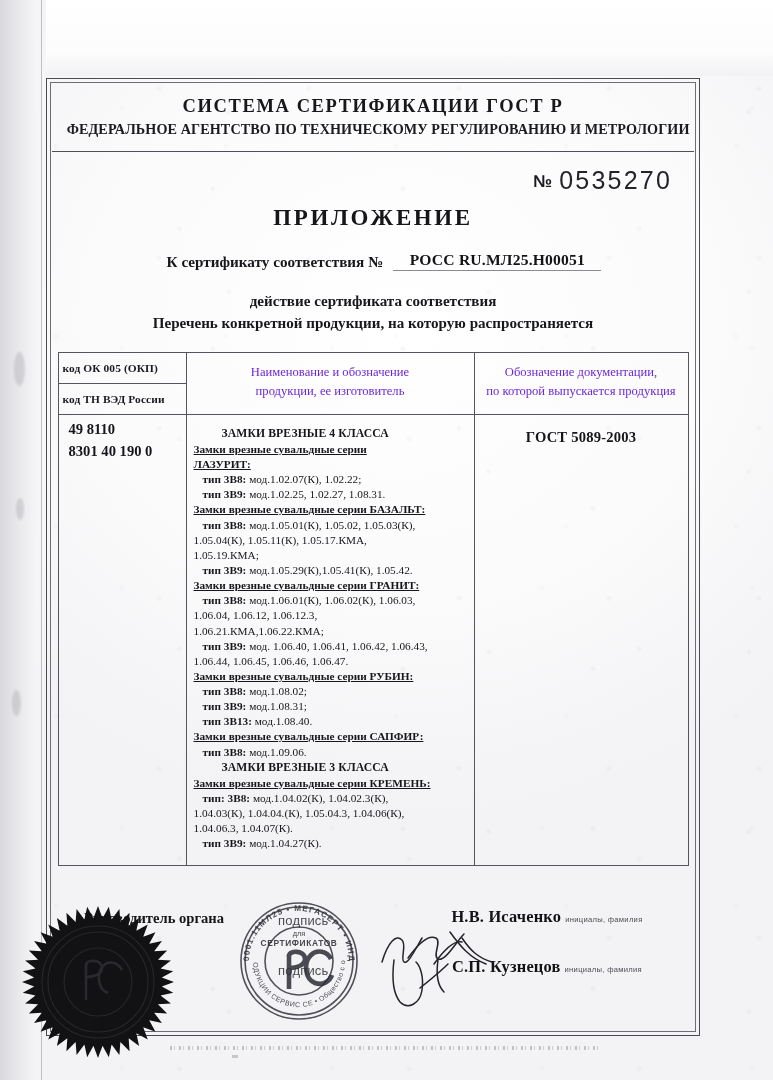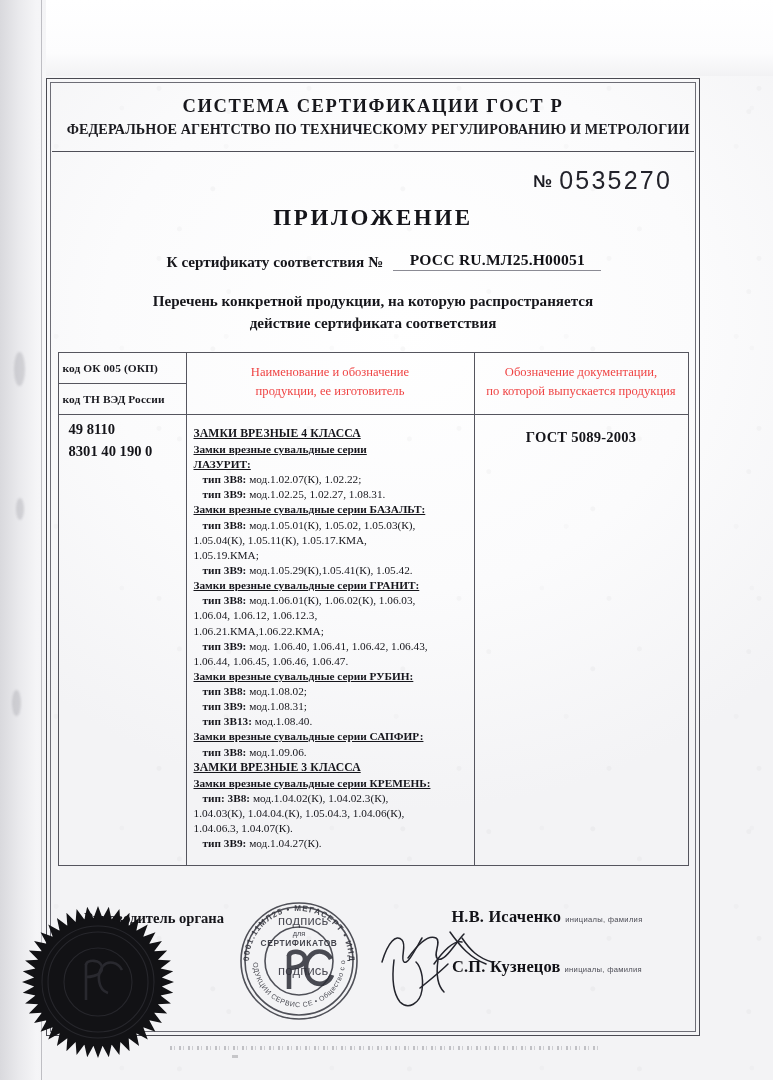--- a/index.html
+++ b/index.html
@@ -220,21 +220,21 @@
     white-space: nowrap;
     color: #1a1a20;
   }
   .th-code-a { border-bottom: 1.15px solid #55555e; }
   .th-mid, .th-right {
     text-align: center;
     vertical-align: middle;
     font-size: 12.6px;
     padding: 10px 6px;
     line-height: 1.5;
-    color: #ef4444;
+    color: #6d28d9;
   }
   .th-line { display: block; }
 
   
   .td-codes {
     padding: 4px 0 0 10px;
     font-size: 14.6px;
     font-weight: bold;
     line-height: 1.5;
     color: #15151a;
@@ -253,23 +253,23 @@
     font-size: 14.6px;
     font-weight: bold;
     letter-spacing: .2px;
     color: #15151a;
   }
 
   
   .p-line { display: block; white-space: nowrap; }
   .p-class {
     font-weight: bold;
-    text-decoration: underline;
     letter-spacing: .1px;
     font-size: 11.7px;
+    margin-left: 28px;
   }
   .p-series {
     font-weight: bold;
     text-decoration: underline;
     font-size: 11.3px;
   }
   .p-type {
     padding-left: 9px;
   }
   .p-type b { font-weight: bold; }
@@ -438,22 +438,22 @@
   <div class="prilozhenie">ПРИЛОЖЕНИЕ</div>
 
   <div class="cert-line">
     <span class="cert-label">К сертификату соответствия №</span>
     <span class="cert-value-wrap">
       <span class="cert-value">РОСС RU.МЛ25.Н00051</span>
     </span>
   </div>
 
   <div class="scope">
+    <span class="scope-l2">действие сертификата соответствия</span>
     <span class="scope-l2">Перечень конкретной продукции,  на которую распространяется</span>
-    <span class="scope-l2">действие сертификата соответствия</span>
   </div>
 
   <table class="tbl">
     <colgroup>
         <col class="c1">
         <col class="c2">
         <col class="c3">
       </colgroup>
     <tbody>
       <tr>

